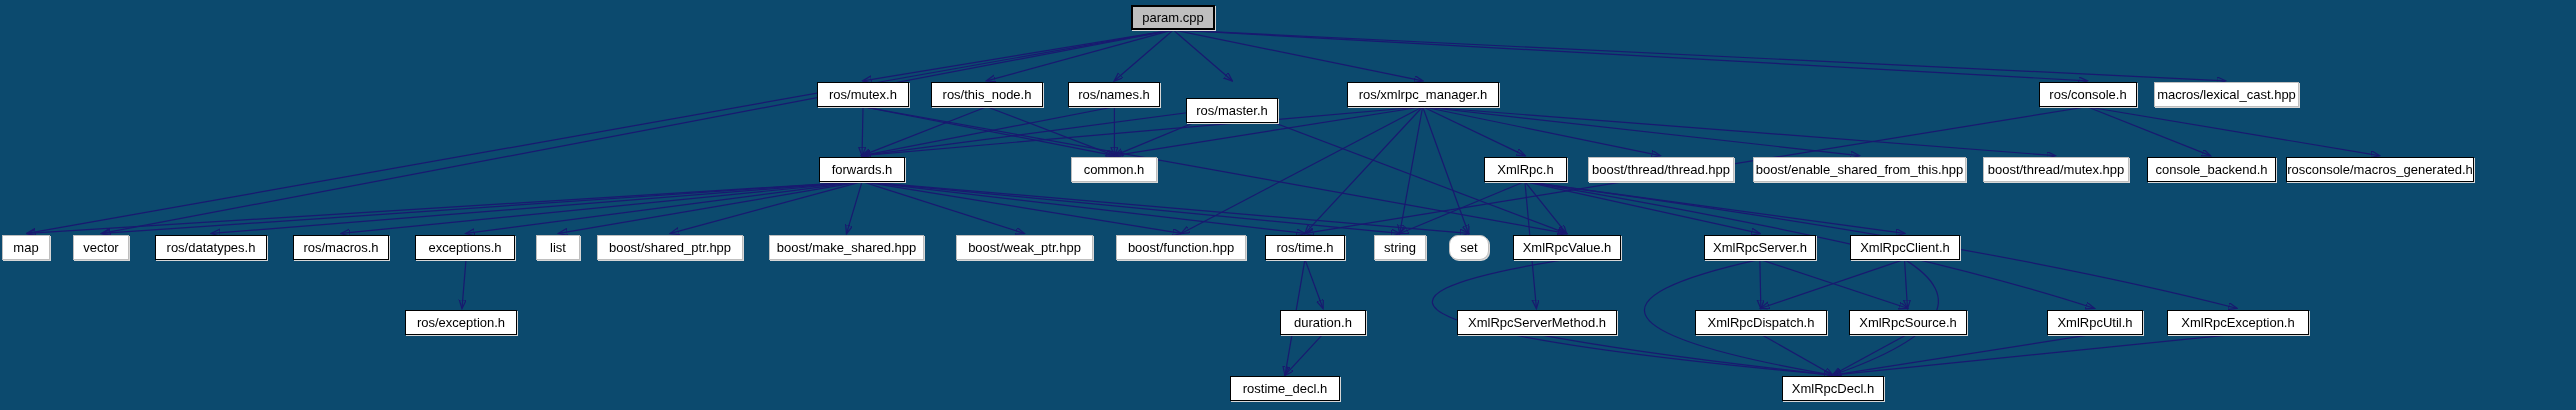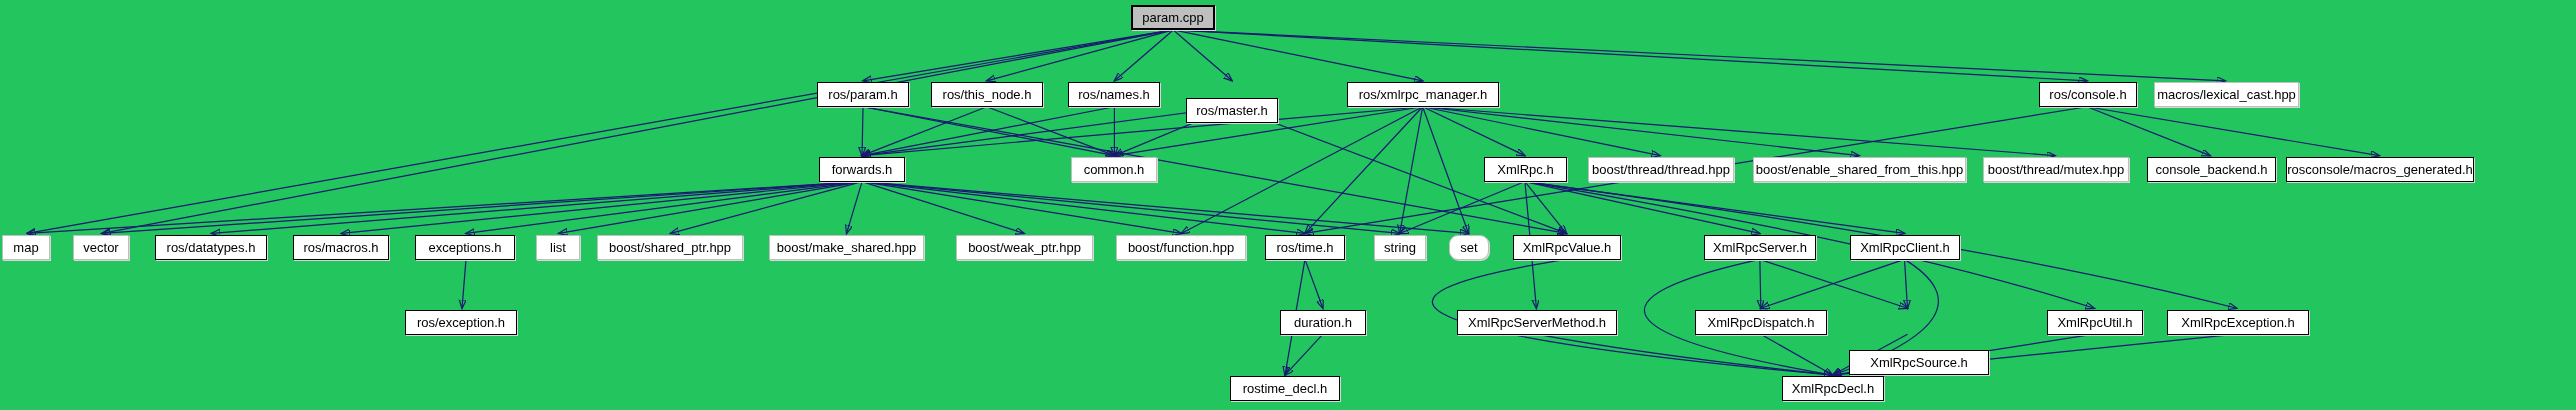--- a/index.html
+++ b/index.html
@@ -1,19 +1,19 @@
 <!DOCTYPE html>
 <html><head>
 <meta charset="utf-8">
 <style>
   html,body{margin:0;padding:0;background:#ffffff;}
   #graph{
     position:relative;
     width:2576px;height:410px;
-    background:#22c55e;
+    background:#0c4a6e;
     font-family:"Liberation Sans", sans-serif;
     overflow:hidden;
   }
   #edge-layer{position:absolute;left:0;top:0;width:2576px;height:410px;}
   #edge-layer path{fill:none;stroke:#191970;stroke-width:1.2px;}
   .node{
     position:absolute;
     box-sizing:border-box;
     display:flex;align-items:center;justify-content:center;
     background:#ffffff;
@@ -102,21 +102,21 @@
       <path d="M1539,335 Q1647.5,355.5 1836,376" marker-end="url(#arrow)"></path>
       <path d="M1764,335 L1836,376" marker-end="url(#arrow)"></path>
       <path d="M1911,335 L1836,376" marker-end="url(#arrow)"></path>
       <path d="M2098,335 L1836,376" marker-end="url(#arrow)"></path>
       <path d="M2241,335 L1836,376" marker-end="url(#arrow)"></path>
     </svg>
 <div class="node root" style="left: 1131px; top: 5px; width: 84px; height: 25px;">
       <span>param.cpp</span>
     </div>
     <div class="node" style="left: 817px; top: 82px; width: 92px; height: 25px;">
-      <span>ros/param.h</span>
+      <span>ros/mutex.h</span>
     </div>
     <div class="node" style="left: 931px; top: 82px; width: 112px; height: 25px;">
       <span>ros/this_node.h</span>
     </div>
     <div class="node" style="left: 1068px; top: 82px; width: 92px; height: 25px;">
       <span>ros/names.h</span>
     </div>
     <div class="node" style="left: 1186px; top: 98px; width: 92px; height: 25px;">
       <span>ros/master.h</span>
     </div>
@@ -206,21 +206,21 @@
     </div>
     <div class="node" style="left: 1280px; top: 310px; width: 86px; height: 25px;">
       <span>duration.h</span>
     </div>
     <div class="node" style="left: 1457px; top: 310px; width: 160px; height: 25px;">
       <span>XmlRpcServerMethod.h</span>
     </div>
     <div class="node" style="left: 1695px; top: 310px; width: 132px; height: 25px;">
       <span>XmlRpcDispatch.h</span>
     </div>
-    <div class="node" style="left: 1849px; top: 310px; width: 140px; height: 25px; margin-top: 40px;">
+    <div class="node" style="left: 1849px; top: 310px; width: 118px; height: 25px;">
       <span>XmlRpcSource.h</span>
     </div>
     <div class="node" style="left: 2047px; top: 310px; width: 96px; height: 25px;">
       <span>XmlRpcUtil.h</span>
     </div>
     <div class="node" style="left: 2167px; top: 310px; width: 142px; height: 25px;">
       <span>XmlRpcException.h</span>
     </div>
     <div class="node" style="left: 1230px; top: 376px; width: 110px; height: 25px;">
       <span>rostime_decl.h</span>

